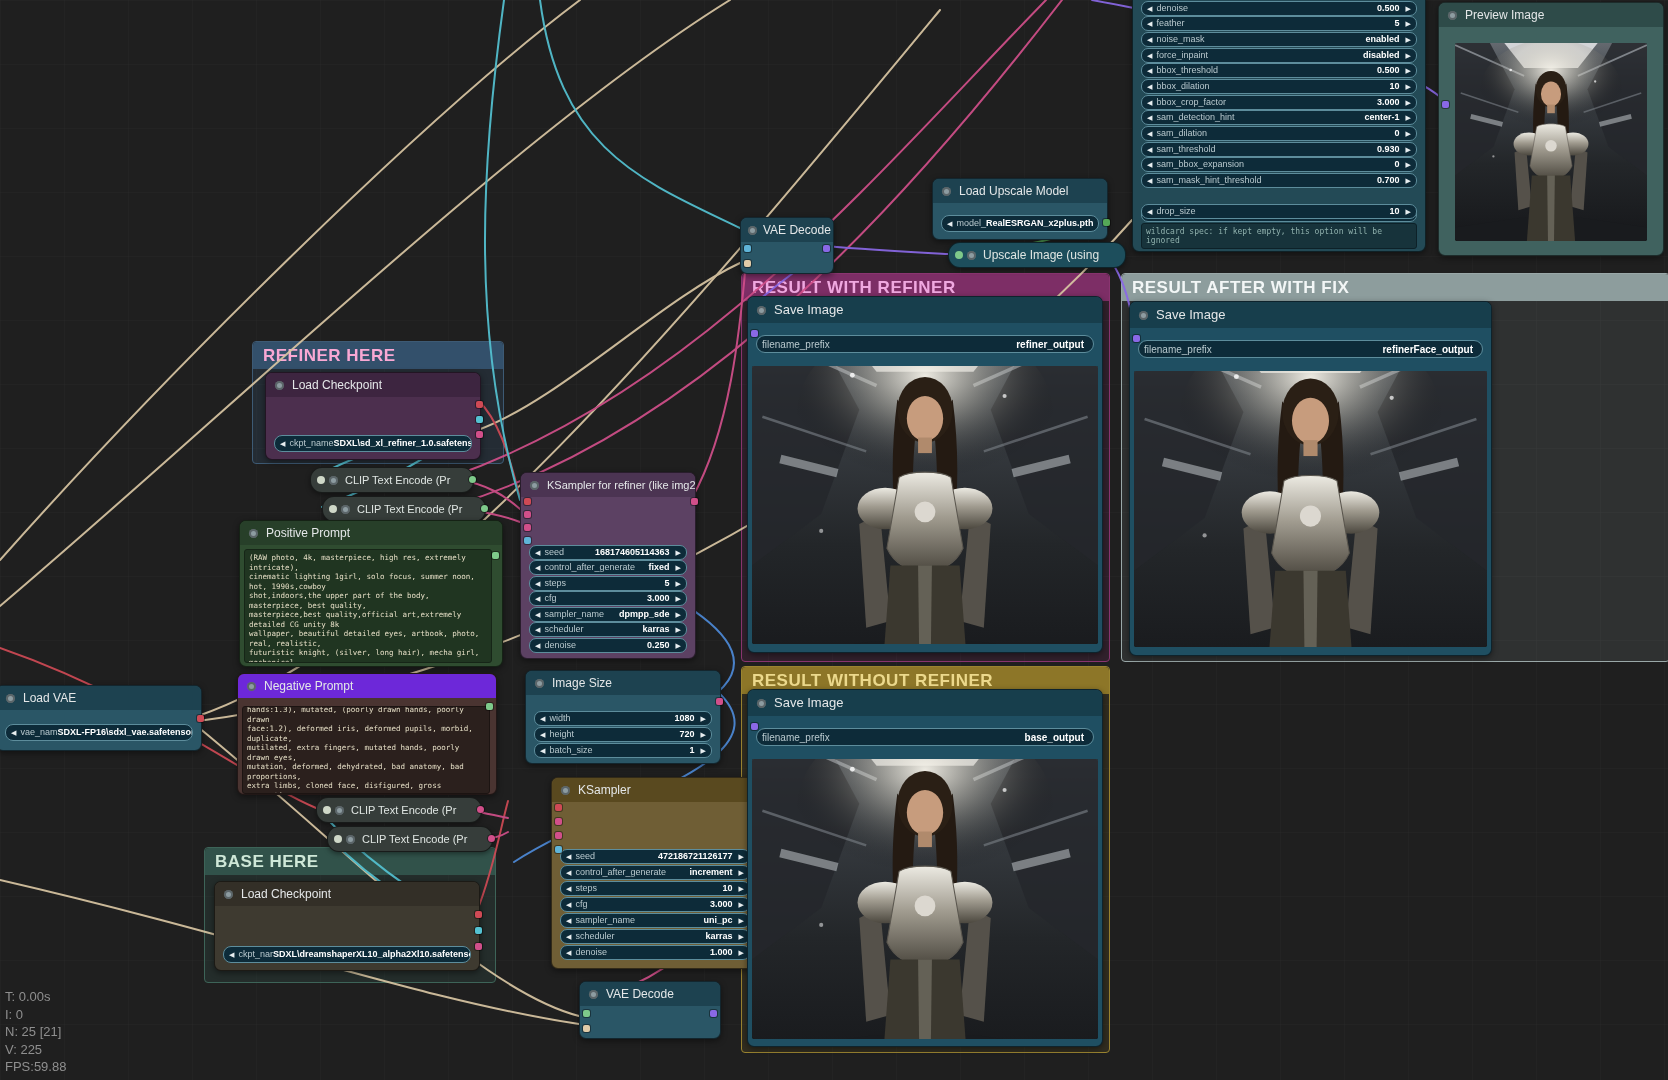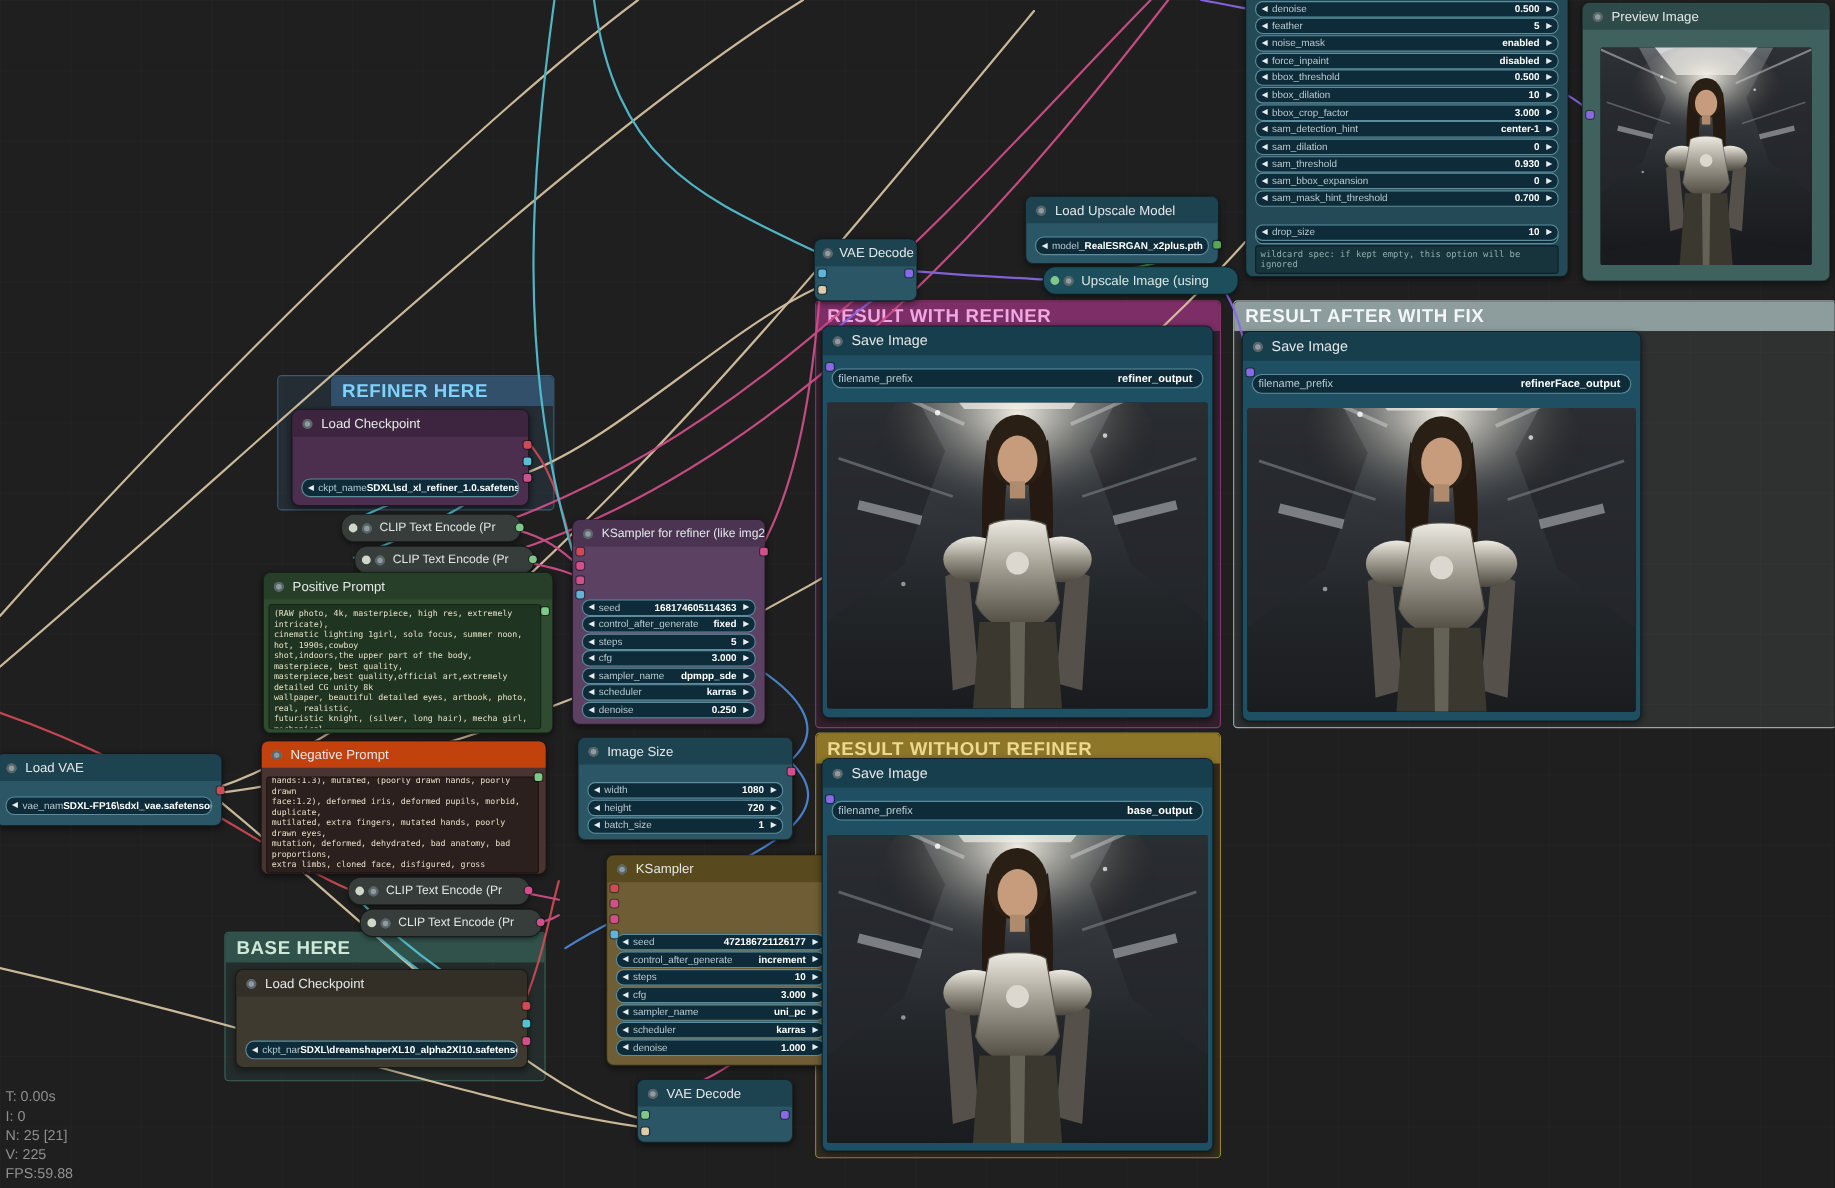--- a/index.html
+++ b/index.html
@@ -94,21 +94,21 @@
       <path d="M80 150 L120 150 126 230 74 230 Z" fill="#3b382f"></path>
       <path d="M96 150 L104 150 103 230 97 230 Z" fill="#8d897d" opacity="0.5"></path>
       <circle cx="58" cy="40" r="1.4" fill="#fff" opacity="0.8"></circle>
       <circle cx="146" cy="52" r="1.2" fill="#fff" opacity="0.7"></circle>
       <circle cx="40" cy="130" r="1.2" fill="#fff" opacity="0.5"></circle>
     </g>
   </defs>
 </svg>
 
 <div class="group" style="left:252px;top:341px;width:250px;height:121px;background:rgba(51,80,107,.28);border:1px solid #3d5a74;">
-  <div class="group-title" style="background:#33506b;color:#7dd3fc;margin-left:48px;">REFINER HERE</div>
+  <div class="group-title" style="background:#33506b;color:#f9a8d4;">REFINER HERE</div>
 </div>
 <div class="group" style="left:204px;top:847px;width:290px;height:134px;background:rgba(49,82,74,.28);border:1px solid #3d6458;">
   <div class="group-title" style="background:#31524a;color:#cfe8d8;">BASE HERE</div>
 </div>
 <div class="group" style="left:741px;top:273px;width:367px;height:387px;background:rgba(125,46,102,.2);border:1px solid #8a3570;">
   <div class="group-title" style="background:#7d2e66;color:#f0a8e0;">RESULT WITH REFINER</div>
 </div>
 <div class="group" style="left:1121px;top:273px;width:547px;height:387px;background:rgba(147,163,163,.14);border:1px solid #9aa8a8;">
   <div class="group-title" style="background:#8d9d9d;color:#f2f6f6;">RESULT AFTER WITH FIX</div>
 </div>
@@ -307,21 +307,21 @@
 cinematic lighting 1girl, solo focus, summer noon, hot, 1990s,cowboy
 shot,indoors,the upper part of the body, masterpiece, best quality,
 masterpiece,best quality,official art,extremely detailed CG unity 8k
 wallpaper, beautiful detailed eyes, artbook, photo, real, realistic,
 futuristic knight, (silver, long hair), mecha girl, mechanical
 parts, space station, Expressive Hues, Vibrant Palette,B lack and
 white clothes</div>
 </div>
 
 <div class="node" style="left:237px;top:673px;width:258px;height:120px;background:#4a3431;">
-  <div class="nhead" style="background:#c2410c;"><span class="ndot"></span><span>Negative Prompt</span></div>
+  <div class="nhead" style="background:#6d28d9;"><span class="ndot"></span><span>Negative Prompt</span></div>
   <span class="slot" style="right:3px;top:29px;background:#7ec98a;"></span>
   <div class="ta" style="left:4px;top:32px;width:238px;height:80px;background:#2b201d;border:1px solid #1c1412;overflow:hidden;">
     <div class="ptext" style="margin-top:-5px;">hands:1.3), mutated, (poorly drawn hands, poorly drawn
 face:1.2), deformed iris, deformed pupils, morbid, duplicate,
 mutilated, extra fingers, mutated hands, poorly drawn eyes,
 mutation, deformed, dehydrated, bad anatomy, bad proportions,
 extra limbs, cloned face, disfigured, gross proportions,
 malformed limbs, missing arms, missing legs, extra arms, extra
 legs, fused fingers, too many fingers, long neck, incoherent,
 naked, nsfw</div>

